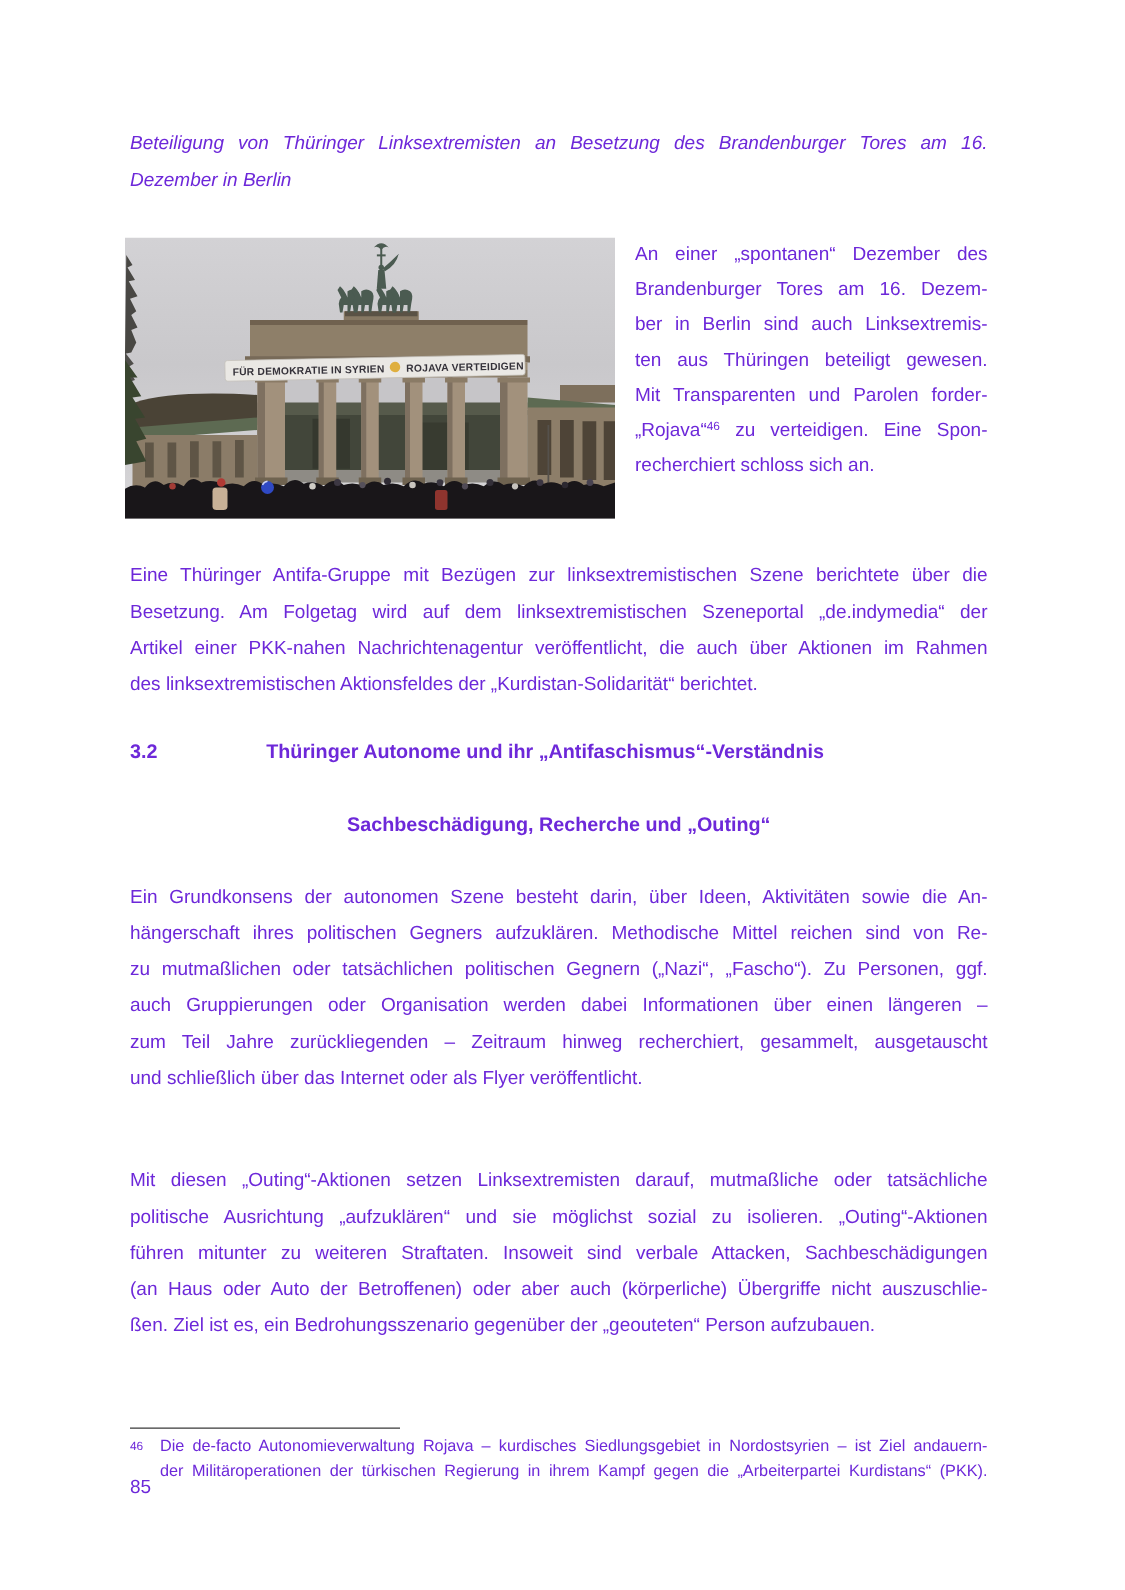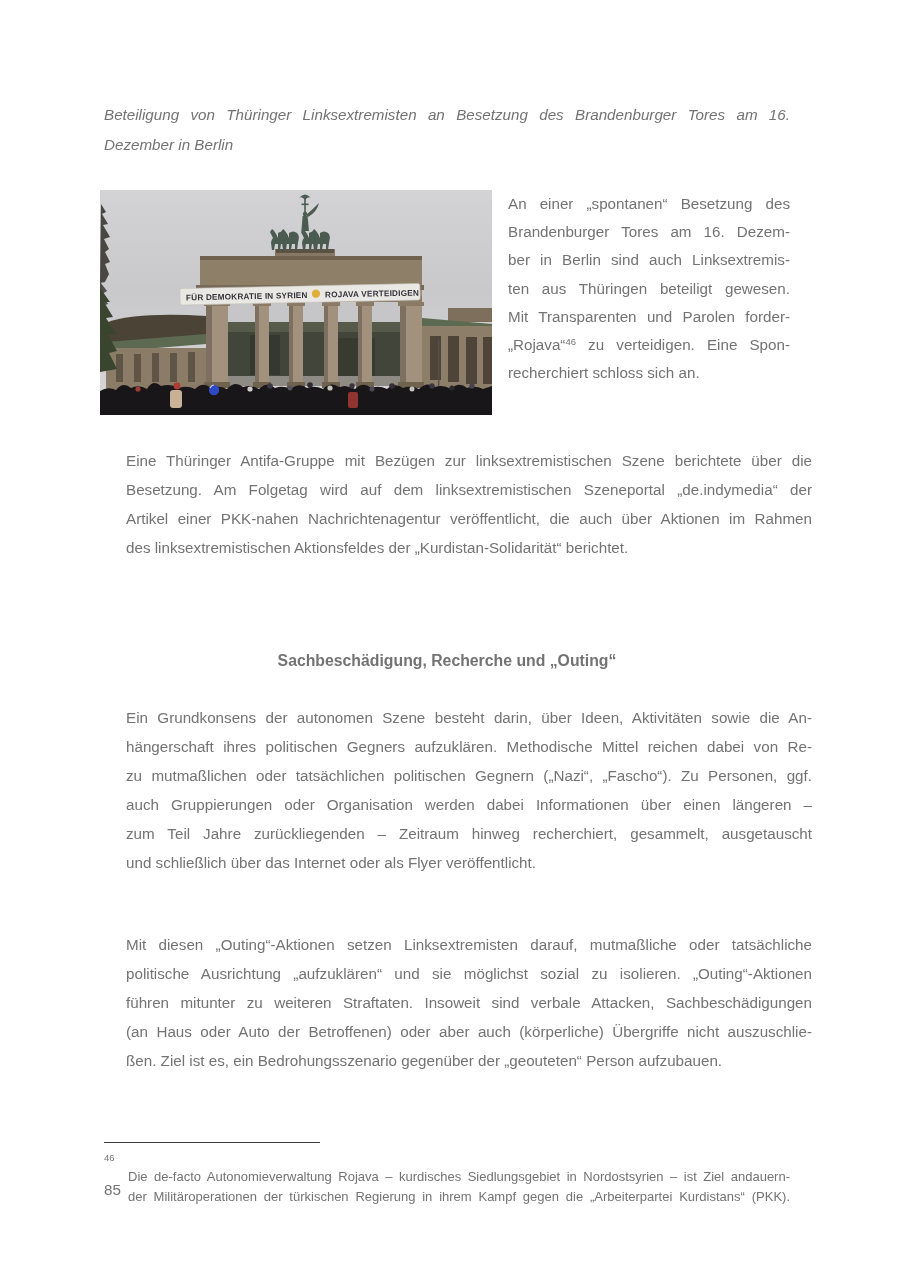--- a/index.html
+++ b/index.html
@@ -1,37 +1,37 @@
 <!DOCTYPE html>
 <html lang="de"><head>
 <meta charset="utf-8">
 <style>
   html,body{margin:0;padding:0;background:#ffffff;}
   .page{
     position:relative;width:900px;height:1272px;background:#ffffff;
-    font-family:"Liberation Sans",sans-serif;color:#737373;overflow:hidden;
+    font-family:"Liberation Sans",sans-serif;color:#6d28d9;overflow:hidden;
   }
   .abs{position:absolute;}
   
   .jline{text-align:justify;text-align-last:justify;}
   .jline.end{text-align-last:left;}
   .force-just .jline.end{text-align-last:justify;}
   .intro{left:104px;top:100px;width:686px;font-size:15.2px;font-style:italic;line-height:30px;}
   .photo-frame{left:100px;top:190px;width:392px;height:225px;}
   .side-para{left:508px;top:190px;width:282px;font-size:15.2px;line-height:28.2px;}
-  .body-para{left:104px;width:686px;font-size:15.2px;line-height:29px;margin-left:22px;}
+  .body-para{left:104px;width:686px;font-size:15.2px;line-height:29px;}
   .p1{top:446px;} .p2{top:703px;} .p3{top:930px;}
   .h-bold{left:104px;width:686px;font-weight:bold;font-size:15.8px;line-height:20px;}
   .h-sec{top:592px;} .h-sub{top:651px;text-align:center;}
   .h-num{display:inline-block;width:109px;}
   sup.fnref{font-size:9.5px;line-height:0;vertical-align:5px;}
   .fn-rule{left:104px;top:1142px;width:216px;border-top:1.4px solid #3a3a3a;height:0;}
   .footnote{left:104px;top:1147px;width:688px;display:flex;font-size:13px;line-height:19.5px;}
   .fn-marker{width:24px;flex:none;font-size:9.5px;padding-top:1px;}
-  .fn-text{width:662px;margin-top:20px;}
+  .fn-text{width:662px;}
   .page-num{left:104px;top:1181px;width:686px;font-size:15.2px;}
 </style>
 </head>
 <body>
 
 <div class="page">
 
   <div class="abs intro">
       <div class="jline">Beteiligung von Thüringer Linksextremisten an Besetzung des Brandenburger Tores am 16.</div>
       <div class="jline end">Dezember in Berlin</div>
@@ -188,43 +188,46 @@
           <circle cx="332" cy="196" r="2.7" fill="#3b3642"></circle>
           <circle cx="352" cy="198" r="2.6" fill="#2c2830"></circle>
           <circle cx="372" cy="196" r="2.7" fill="#474250"></circle>
         </g>
       </g>
     </svg>
   </div>
 
   <div class="abs side-para">
     <div>
-        <div class="jline">An einer „spontanen“ Besetzung des</div>
+        <div class="jline">An einer „spontanen“ Dezember des</div>
         <div class="jline">Brandenburger Tores am 16. Dezem-</div>
         <div class="jline">ber in Berlin sind auch Linksextremis-</div>
         <div class="jline">ten aus Thüringen beteiligt gewesen.</div>
         <div class="jline">Mit Transparenten und Parolen forder-</div>
       </div>
     <div class="jline"><span>„Rojava“</span><sup class="fnref">46</sup><span> zu verteidigen. Eine Spon-</span></div>
     <div class="jline end">recherchiert schloss sich an.</div>
   </div>
 
   <div class="abs body-para p1">
       <div class="jline">Eine Thüringer Antifa-Gruppe mit Bezügen zur linksextremistischen Szene berichtete über die</div>
       <div class="jline">Besetzung. Am Folgetag wird auf dem linksextremistischen Szeneportal „de.indymedia“ der</div>
       <div class="jline">Artikel einer PKK-nahen Nachrichtenagentur veröffentlicht, die auch über Aktionen im Rahmen</div>
       <div class="jline end">des linksextremistischen Aktionsfeldes der „Kurdistan-Solidarität“ berichtet.</div>
     </div>
 
+  <div class="abs h-bold h-sec">
+    <span class="h-num">3.2</span><span>Thüringer Autonome und ihr „Antifaschismus“-Verständnis</span>
+  </div>
 
   <div class="abs h-bold h-sub">Sachbeschädigung, Recherche und „Outing“</div>
 
   <div class="abs body-para p2">
       <div class="jline">Ein Grundkonsens der autonomen Szene besteht darin, über Ideen, Aktivitäten sowie die An-</div>
-      <div class="jline">hängerschaft ihres politischen Gegners aufzuklären. Methodische Mittel reichen dabei von Re-</div>
+      <div class="jline">hängerschaft ihres politischen Gegners aufzuklären. Methodische Mittel reichen sind von Re-</div>
       <div class="jline">zu mutmaßlichen oder tatsächlichen politischen Gegnern („Nazi“, „Fascho“). Zu Personen, ggf.</div>
       <div class="jline">auch Gruppierungen oder Organisation werden dabei Informationen über einen längeren –</div>
       <div class="jline">zum Teil Jahre zurückliegenden – Zeitraum hinweg recherchiert, gesammelt, ausgetauscht</div>
       <div class="jline end">und schließlich über das Internet oder als Flyer veröffentlicht.</div>
     </div>
 
   <div class="abs body-para p3">
       <div class="jline">Mit diesen „Outing“-Aktionen setzen Linksextremisten darauf, mutmaßliche oder tatsächliche</div>
       <div class="jline">politische Ausrichtung „aufzuklären“ und sie möglichst sozial zu isolieren. „Outing“-Aktionen</div>
       <div class="jline">führen mitunter zu weiteren Straftaten. Insoweit sind verbale Attacken, Sachbeschädigungen</div>

